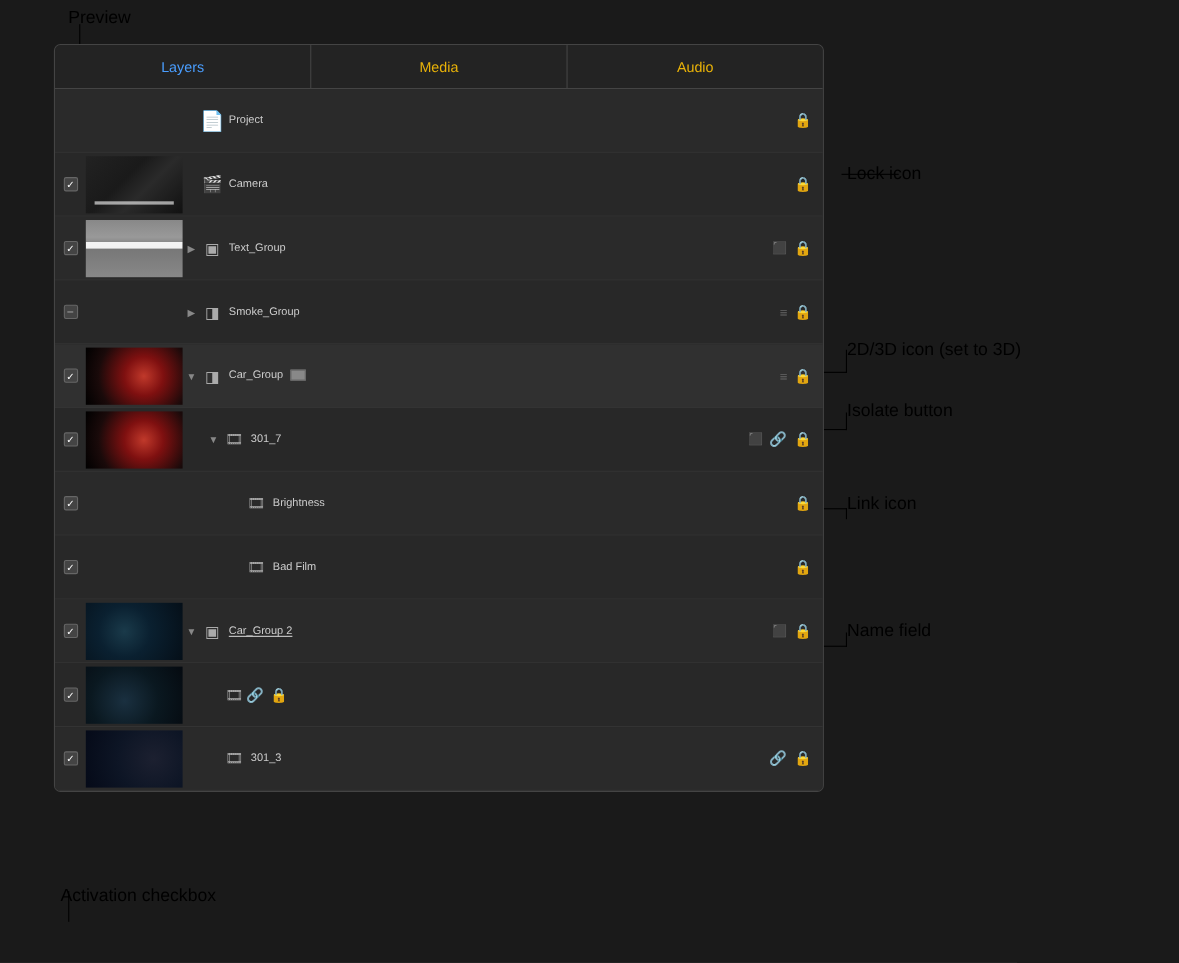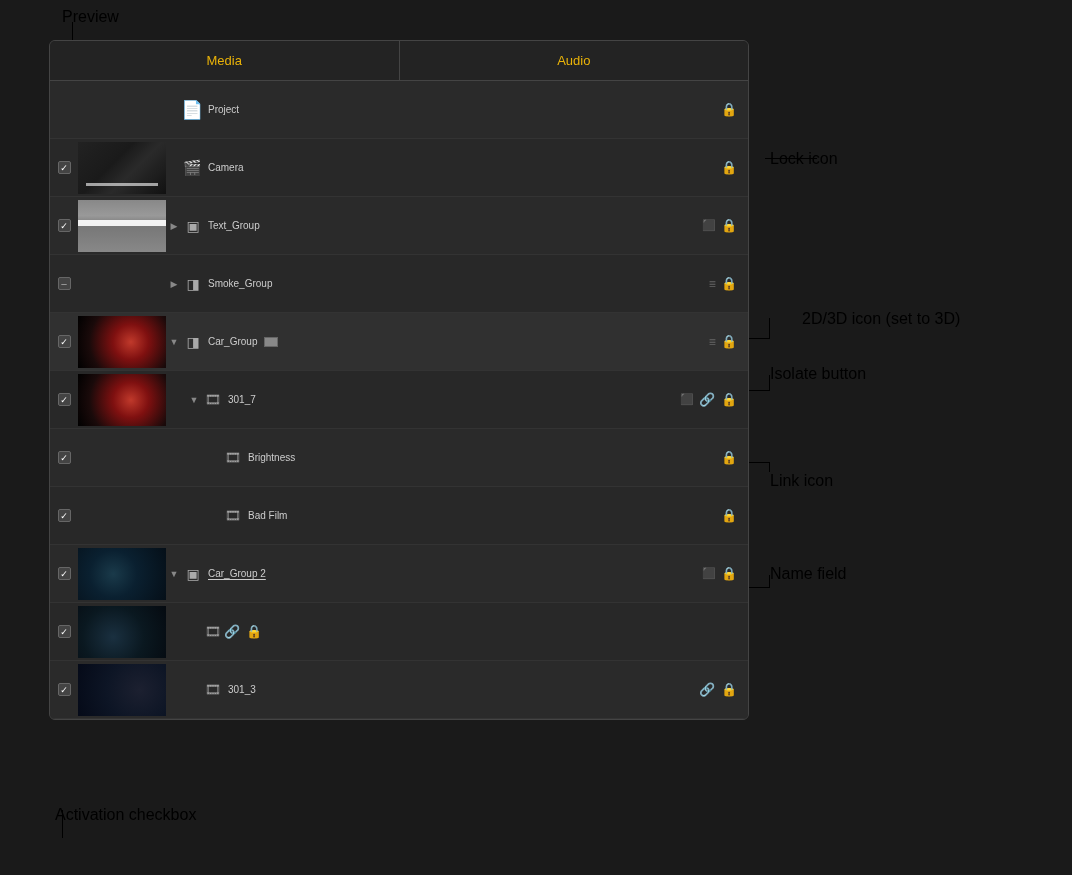--- a/index.html
+++ b/index.html
@@ -206,42 +206,45 @@
 </head>
 <body>
 
 <div class="annotation-label" style="top:8px; left:62px;">Preview</div>
 
 <div style="position:absolute; top:22px; left:72px; width:1px; height:38px; background:#000;"></div>
 
 <div class="annotation-label" style="top:150px; left:770px;">Lock icon</div>
 <div style="position:absolute; top:158px; left:765px; width:52px; height:1px; background:#000;"></div>
 
-<div class="annotation-label" style="top:310px; left:770px;margin-left:32px;">2D/3D icon (set to 3D)</div>
+<div class="annotation-label" style="top:310px; left:770px;">2D/3D icon (set to 3D)</div>
 <div style="position:absolute; top:338px; left:748px; width:22px; height:1px; background:#000;"></div>
 <div style="position:absolute; top:318px; left:769px; width:1px; height:21px; background:#000;"></div>
 
 <div class="annotation-label" style="top:365px; left:770px;">Isolate button</div>
 <div style="position:absolute; top:390px; left:740px; width:30px; height:1px; background:#000;"></div>
 <div style="position:absolute; top:375px; left:769px; width:1px; height:16px; background:#000;"></div>
 
-<div class="annotation-label" style="top:472px; left:770px;">Link icon</div>
+<div class="annotation-label" style="top:450px; left:770px;">Link icon</div>
 <div style="position:absolute; top:462px; left:748px; width:22px; height:1px; background:#000;"></div>
 <div style="position:absolute; top:462px; left:769px; width:1px; height:10px; background:#000;"></div>
 
 <div class="annotation-label" style="top:565px; left:770px;">Name field</div>
 <div style="position:absolute; top:587px; left:748px; width:22px; height:1px; background:#000;"></div>
 <div style="position:absolute; top:575px; left:769px; width:1px; height:13px; background:#000;"></div>
 
 <div class="annotation-label" style="top:806px; left:55px;">Activation checkbox</div>
 <div style="position:absolute; top:810px; left:62px; width:1px; height:28px; background:#000;"></div>
 
 <div class="panel">
 
   <div class="tabs">
+    <div class="tab active">
+      <span>Layers</span>
+    </div>
     <div class="tab">
       <span>Media</span>
     </div>
     <div class="tab">
       <span>Audio</span>
     </div>
   </div>
 
   <div>
 

